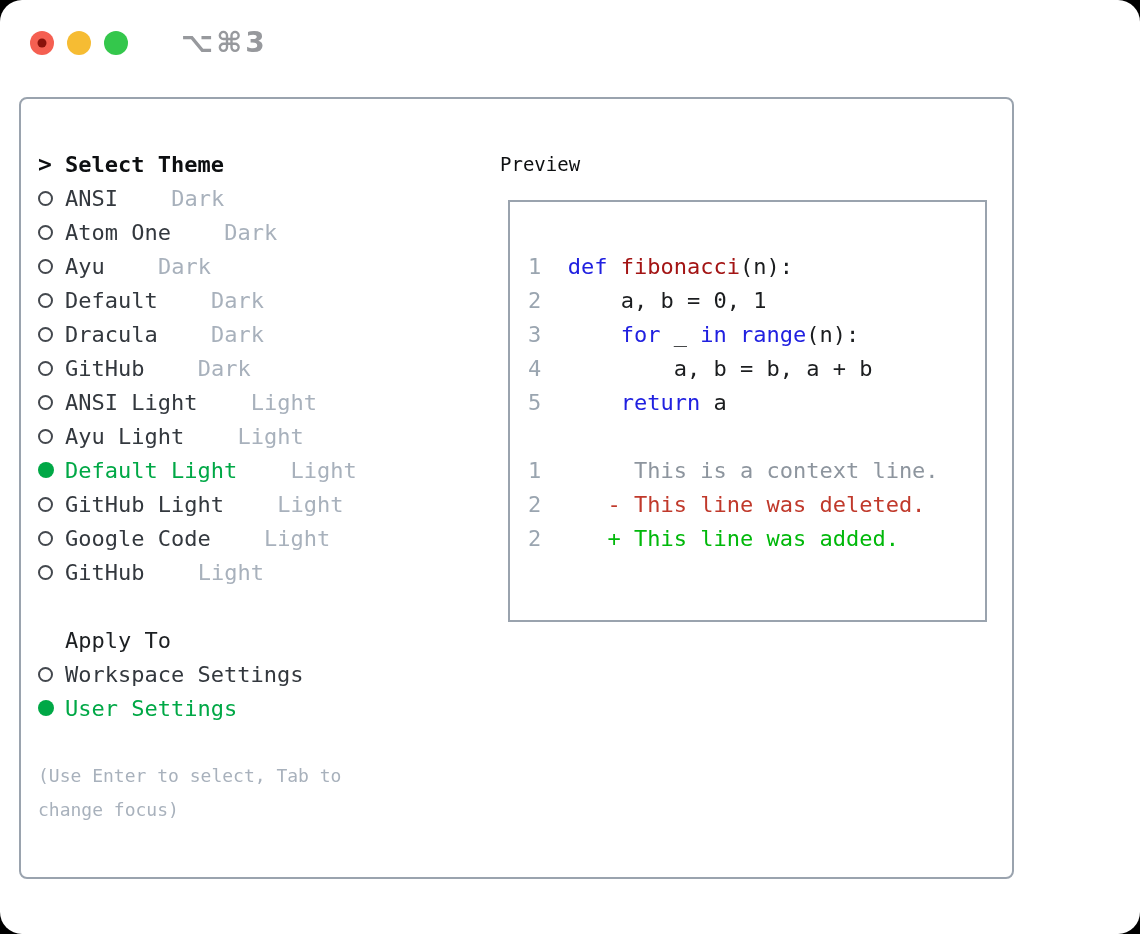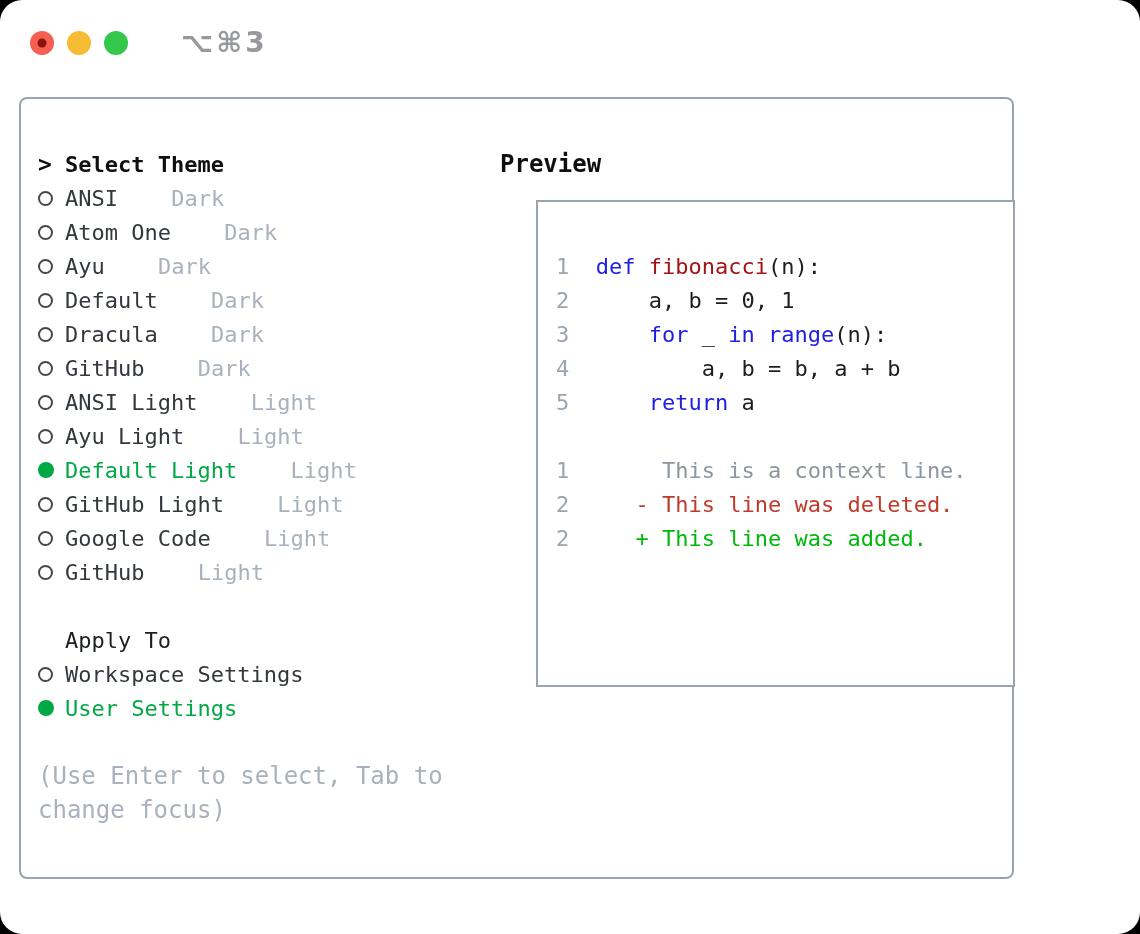--- a/index.html
+++ b/index.html
@@ -49,30 +49,30 @@
     border:2px solid var(--radio-stroke); display:inline-block;
   }
   .circle.sel { border:none; background:var(--select-green); width:16px; height:16px; }
   .prompt { font-weight:bold; color:var(--heading-text); font-size:23px; }
   .heading { font-weight:bold; color:var(--heading-text); }
   .item-name { color:var(--item-text); }
   .item-name.sel { color:var(--select-green); }
   .variant { color:var(--muted-text);margin-left:40px; }
   .spacer { height:34px; }
   .subheading { color:var(--subheading-text); }
-  .help { color:var(--muted-text); font-size:24px; line-height:34px; white-space:pre; }
+  .help { color:var(--muted-text); font-size:18px; line-height:34px; white-space:pre; }
   
   .preview-label {
     position:absolute; left:479px; top:48px;
     height:34px; line-height:34px;
-    font-size:24px; font-weight:bold; color:var(--heading-text);
+    font-size:19px; font-weight:normal; color:var(--heading-text);
   }
   .preview-box {
-    position:absolute; left:515px; top:101px;
-    width:479px; height:487px;
+    position:absolute; left:487px; top:101px;
+    width:479px; height:422px;
     border:2px solid var(--border);
     background:#fff;
   }
   .preview-pre {
     padding:48px 0 0 18px;
     font-family:"DejaVu Sans Mono","Liberation Mono",monospace;
     font-size:22px; line-height:34px; white-space:pre;
   }
   .code-line { height:34px; }
   .ln  { color:var(--lineno); }

